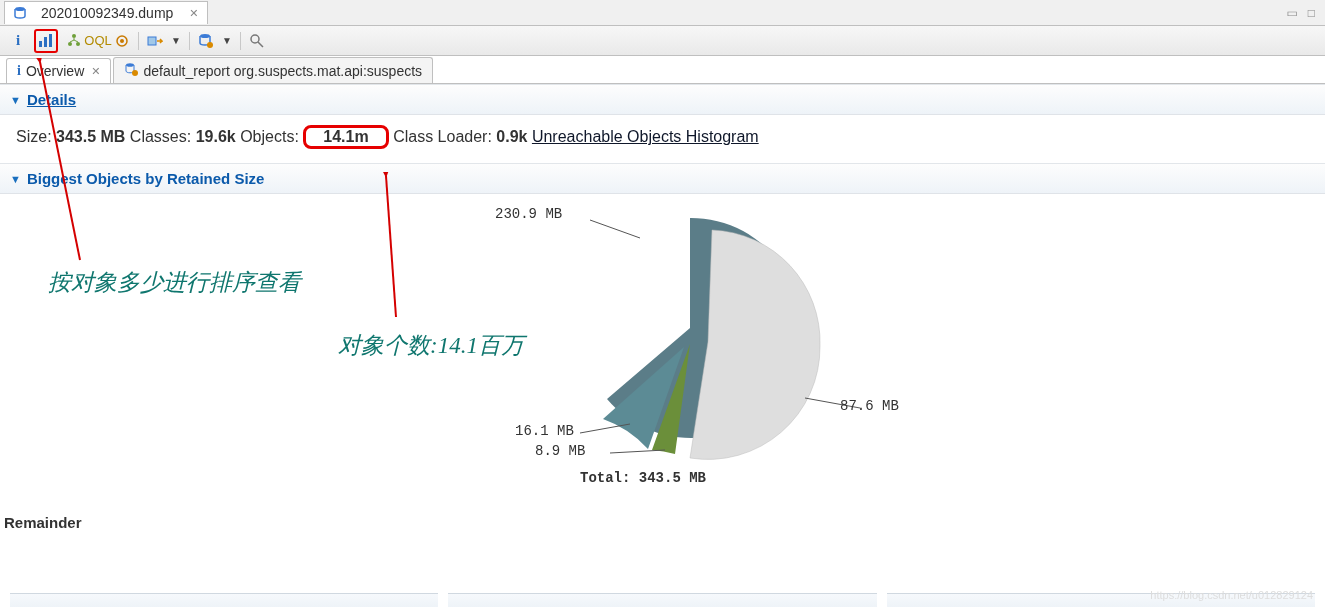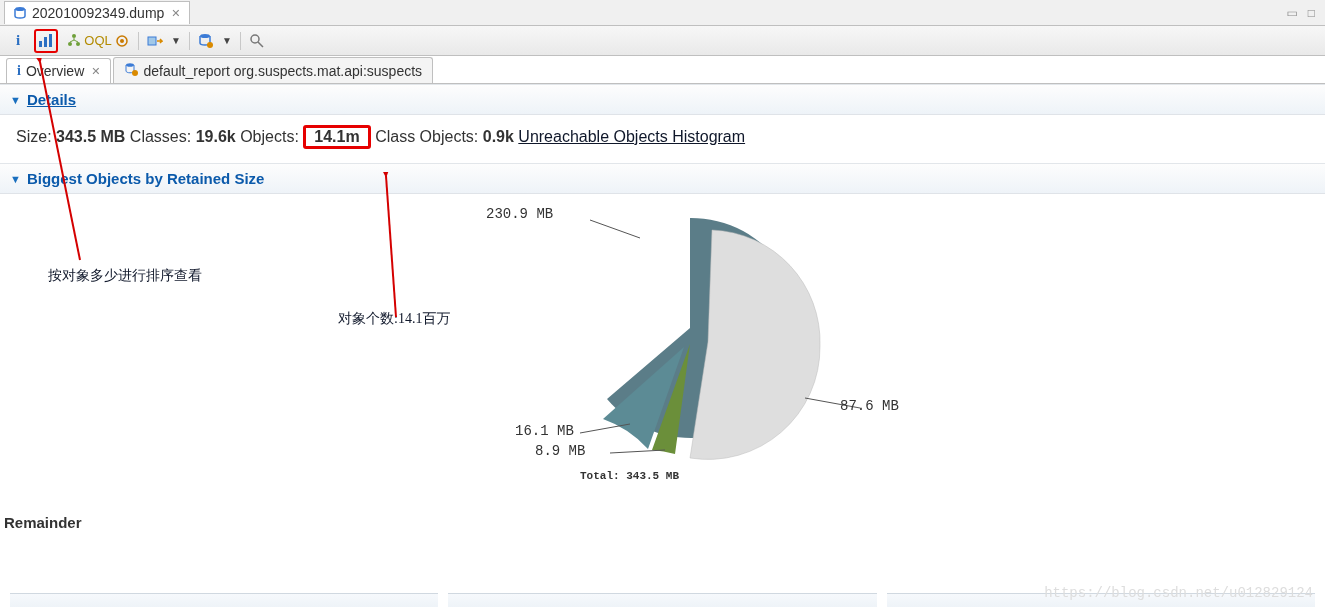--- a/index.html
+++ b/index.html
@@ -21,21 +21,21 @@
     height: 26px;
     padding-left: 4px;
   }
   .editor-tab {
     display: flex;
     align-items: center;
     background: #fff;
     border: 1px solid #bfbfbf;
     border-bottom: none;
     padding: 3px 8px;
-    gap: 5px;
+    gap: 14px;
     font-size: 14px;
   }
   .db-icon {
     width: 14px; height: 14px;
     display: inline-flex;
     align-items: center; justify-content: center;
   }
   .close-x { font-size: 11px; color: #888; padding-left: 2px; }
   .editor-right-icons {
     margin-left: auto;
@@ -107,34 +107,34 @@
     text-decoration: underline;
     cursor: pointer;
   }
   .details-line {
     padding: 10px 14px 14px 16px;
     font-size: 16px;
   }
   .details-line b { font-weight: bold; }
   .objects-box {
     border: 3px solid #e60000;
-    border-radius: 3px;
-    padding: 0 8px;
+    border-radius: 8px;
+    padding: 0 17px;
     display: inline-block;
   }
   .link { color: #0f172a; text-decoration: underline; cursor: pointer; }
 
-  .anno-red { color: #0f172a; font-family: SimSun, "宋体", serif; font-size: 14px; position: absolute; }
+  .anno-red { color: #0f766e; font-family: SimSun, "宋体", serif; font-size: 23px; position: absolute; font-style: italic; }
   .remainder { padding: 16px 4px; font-weight: bold; font-size: 15px; }
   .watermark {
     position: absolute;
     bottom: 6px; right: 12px;
     color: #ddd;
-    font-size: 14px;
-    font-family: Liberation Mono, monospace;
+    font-size: 11px;
+    font-family: Liberation Sans, sans-serif;
   }
   .bottom-strip {
     position: absolute;
     bottom: 0; left: 10px; right: 10px;
     height: 14px;
     display: flex;
     gap: 10px;
   }
   .bottom-strip div {
     flex: 1;
@@ -151,21 +151,21 @@
   .chart-label {
     position: absolute;
     font-family: "Courier New", monospace;
     font-size: 14px;
     color: #333;
     white-space: nowrap;
   }
   .total-label {
     text-align: center;
     font-family: "Courier New", monospace;
-    font-size: 11px;
+    font-size: 14px;
     font-weight: bold;
     margin-top: 4px;
   }
   svg.arrow { position: absolute; pointer-events: none; }
 </style>
 </head>
 <body>
 
 <div class="editor-tabs">
   <div class="editor-tab">
@@ -258,21 +258,21 @@
     <span class="tri">▼</span>
     <span class="section-title">Details</span>
   </div>
   <div class="details-line">
     <span>Size:</span>
     <b>343.5 MB</b>
     <span>Classes:</span>
     <b>19.6k</b>
     <span>Objects:</span>
     <span class="objects-box"><b>14.1m</b></span>
-    <span>Class Objects:</span>
+    <span>Class Loader:</span>
     <b>0.9k</b>
     <span class="link">Unreachable Objects Histogram</span>
   </div>
 
   <div class="section-header">
     <span class="tri">▼</span>
     <span class="section-title" style="text-decoration:none">Biggest Objects by Retained Size</span>
   </div>
 
   <div class="chart-wrap">
@@ -284,32 +284,32 @@
 
       <path d="M180 140 L142 246 A110 110 0 0 1 165 250 Z" fill="#6b8f3a" transform="translate(0,6)"></path>
 
       <path d="M188 136 L170 252 A112 112 0 0 0 300 140 A112 112 0 0 0 192 24 Z" fill="#dedede" stroke="#bbb" stroke-width="0.5" transform="translate(10,8)"></path>
 
       <line x1="130" y1="40" x2="80" y2="22" stroke="#555" stroke-width="1"></line>
       <line x1="295" y1="200" x2="350" y2="210" stroke="#555" stroke-width="1"></line>
       <line x1="120" y1="226" x2="70" y2="235" stroke="#555" stroke-width="1"></line>
       <line x1="155" y1="252" x2="100" y2="255" stroke="#555" stroke-width="1"></line>
     </svg>
-    <span class="chart-label" style="left:46px;top:8px">230.9 MB</span>
+    <span class="chart-label" style="left:55px;top:8px">230.9 MB</span>
     <span class="chart-label" style="left:400px;top:200px">87.6 MB</span>
     <span class="chart-label" style="left:75px;top:225px">16.1 MB</span>
     <span class="chart-label" style="left:95px;top:245px">8.9 MB</span>
     <div class="total-label" style="position:absolute;left:140px;top:268px">Total: 343.5 MB</div>
   </div>
 
   <div class="remainder">Remainder</div>
 </div>
 
 <div class="anno-red" style="left:48px;top:267px">按对象多少进行排序查看</div>
-<div class="anno-red" style="left:338px;top:310px">对象个数:14.1百万</div>
+<div class="anno-red" style="left:338px;top:330px">对象个数:14.1百万</div>
 
 <svg class="arrow" style="left:30px;top:58px" width="60" height="210">
   <defs>
       <marker id="ah1" markerWidth="8" markerHeight="8" refX="6" refY="3" orient="auto">
         <path d="M0,0 L7,3 L0,6 Z" fill="#d40000"></path>
       </marker>
     </defs>
   <line x1="10" y1="4" x2="50" y2="202" stroke="#d40000" stroke-width="2" marker-start="url(#ah1)"></line>
 </svg>
 <svg class="arrow" style="left:378px;top:172px" width="30" height="150">

